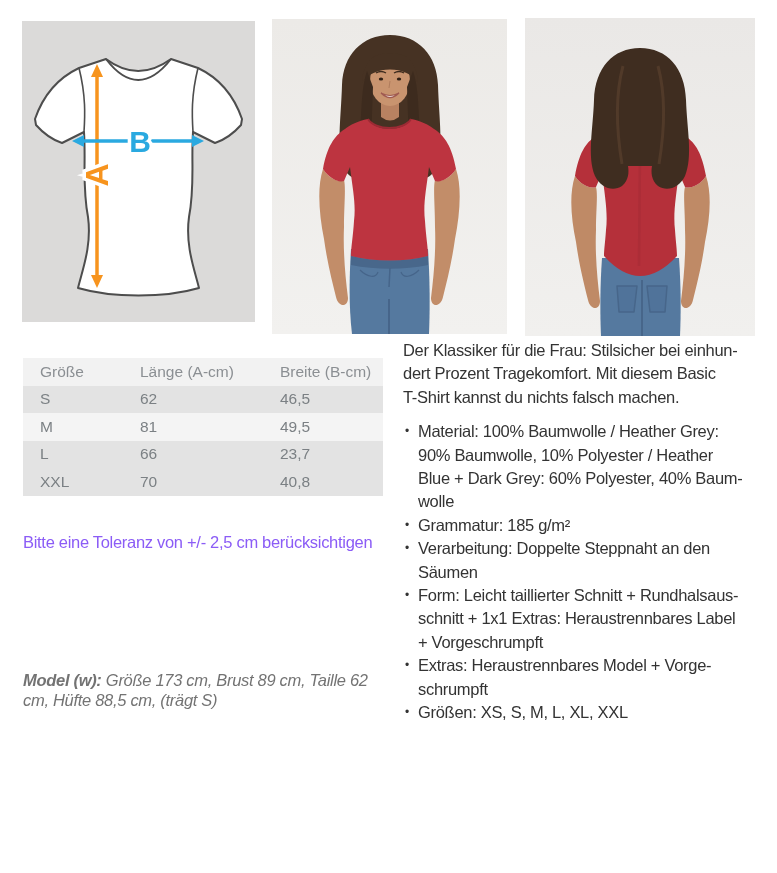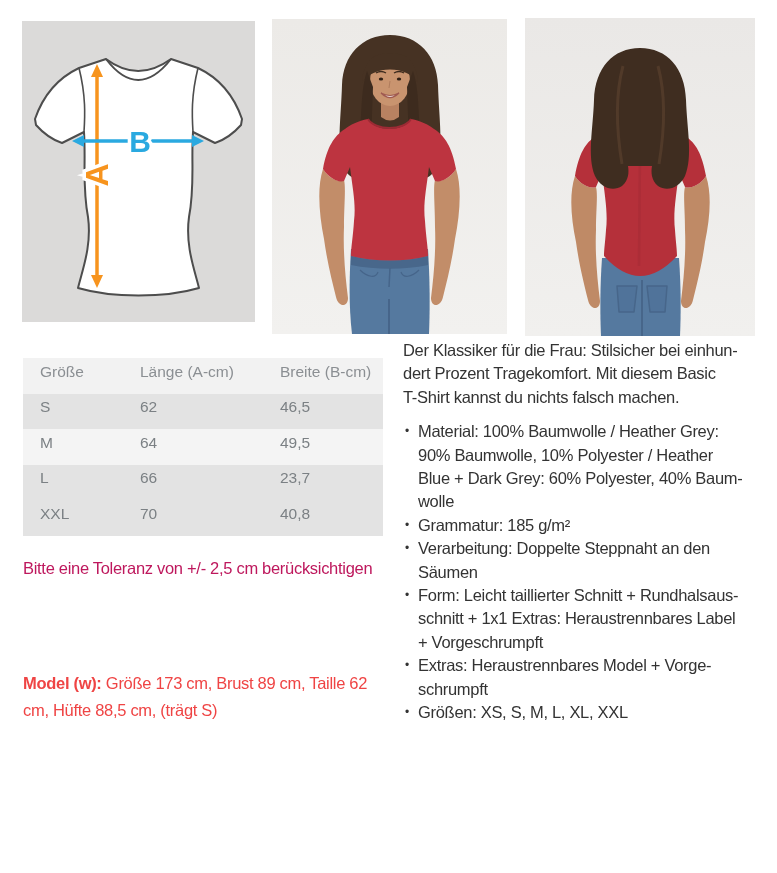--- a/index.html
+++ b/index.html
@@ -12,34 +12,34 @@
   .diagram-panel { left:22px; top:21px; width:233px; height:301px; background:#dbdad9; }
   .photo-front  { left:272px; top:19px; width:235px; height:315px; }
   .photo-back   { left:525px; top:18px; width:230px; height:318px; }
 
   table.size-table {
     position:absolute; left:23px; top:358px; width:360px;
     border-collapse:collapse; table-layout:fixed;
     font-size:15.5px; color:#7b8084;
   }
   table.size-table th, table.size-table td {
-    height:27.5px; padding:0 0 8px 17px; text-align:left;
+    height:27.5px; padding:0 0 0 17px; text-align:left;
     vertical-align:middle; font-weight:normal; white-space:nowrap; overflow:hidden;
   }
   table.size-table thead th { background:#f2f2f2; color:#8b8f93; }
   table.size-table tbody tr.odd  td { background:#e3e3e3; }
   table.size-table tbody tr.even td { background:#f4f4f4; }
 
   .tolerance {
     position:absolute; left:23px; top:533px;
-    font-size:16.5px; letter-spacing:-0.3px; color:#be185d; white-space:nowrap;margin-top:26px;
+    font-size:16.5px; letter-spacing:-0.3px; color:#8b5cf6; white-space:nowrap;
   }
   .model-info {
     position:absolute; left:23px; top:670px; width:382px; margin:0;
-    font-size:16.5px; letter-spacing:-0.3px; line-height:27px; color:#ef4444;
+    font-size:16.5px; letter-spacing:-0.3px; line-height:20px; color:#737373;font-style:italic;
   }
   .model-info .mi-text { white-space:pre-line; }
   .model-info strong { font-weight:bold; }
 
   .description {
     position:absolute; left:403px; top:339px; width:374px;
     font-size:16.5px; letter-spacing:-0.3px; line-height:23.4px; color:#333333;
   }
   .description .intro { margin:0 0 11px 0; white-space:pre-line; }
   .features { list-style:none; margin:0; padding:0; }
@@ -180,21 +180,21 @@
       </tr>
     </thead>
     <tbody>
       <tr class="odd">
         <td>S</td>
         <td>62</td>
         <td>46,5</td>
       </tr>
       <tr class="even">
         <td>M</td>
-        <td>64</td>
+        <td>81</td>
         <td>49,5</td>
       </tr>
       <tr class="odd">
         <td>L</td>
         <td>66</td>
         <td>23,7</td>
       </tr>
       <tr class="odd">
         <td>XXL</td>
         <td>70</td>

